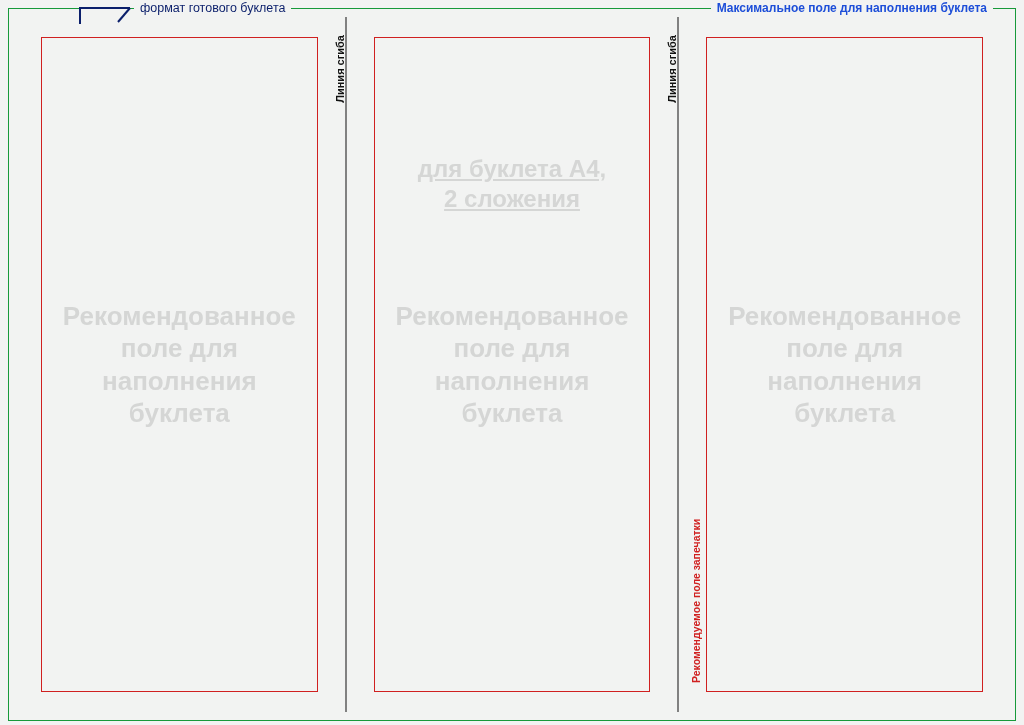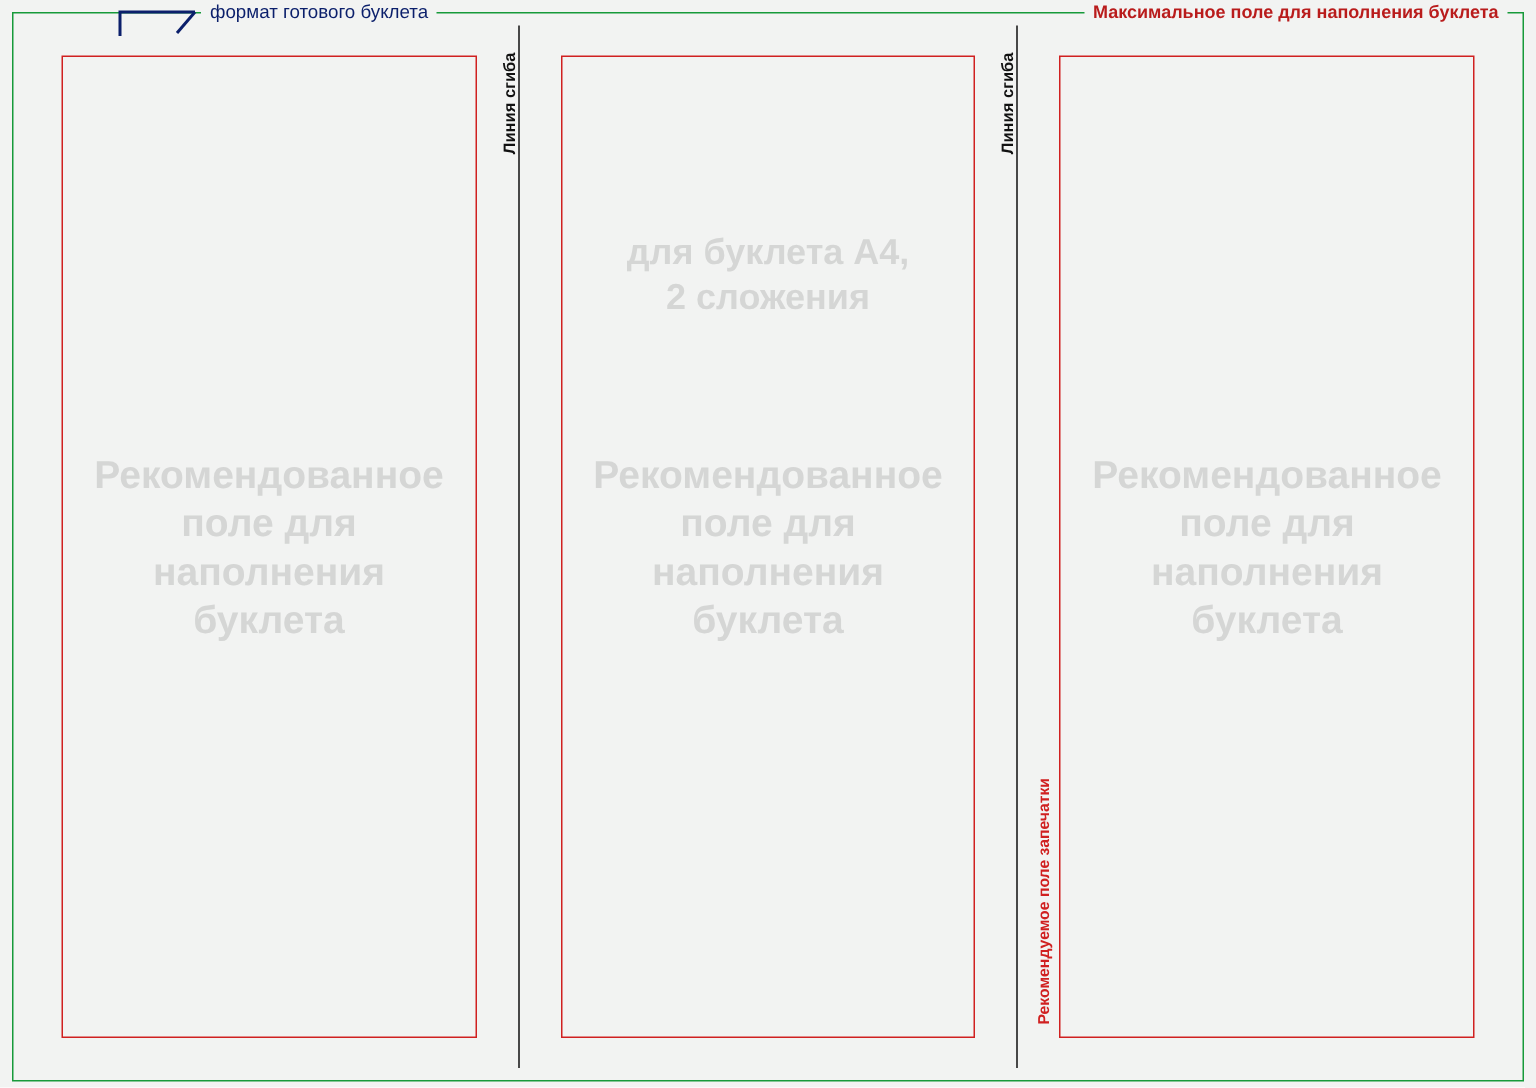--- a/index.html
+++ b/index.html
@@ -24,26 +24,26 @@
     left: 8px;
     top: 8px;
     right: 8px;
     bottom: 4px;
     border: 1.5px solid #179a3a;
     background: #f2f3f2;
   }
   .outer-label {
     position: absolute;
     top: -1px;
-    right: 10px;
+    right: 22px;
     background: #f2f3f2;
     padding: 0 6px;
     font-size: 12px;
     font-weight: 700;
-    color: #b91c1c;
+    color: #1d4ed8;
     line-height: 1;
     transform: translateY(-50%);
     margin-left: 44px;
   }
 
   
   .format-bracket {
     position: absolute;
     top: 8px;
     left: 80px;
@@ -144,20 +144,21 @@
     position: absolute;
     left: 0; right: 0;
     top: 18%;
     text-align: center;
     font-size: 24px;
     font-weight: 800;
     color: #d5d6d5;
     line-height: 1.25;
     padding: 0 8px;
     white-space: pre-line;
+    text-decoration: underline;
   }
 </style>
 </head>
 <body>
 
 <div class="stage">
 
   <div class="outer">
     <span class="outer-label">Максимальное поле для наполнения буклета</span>
 

